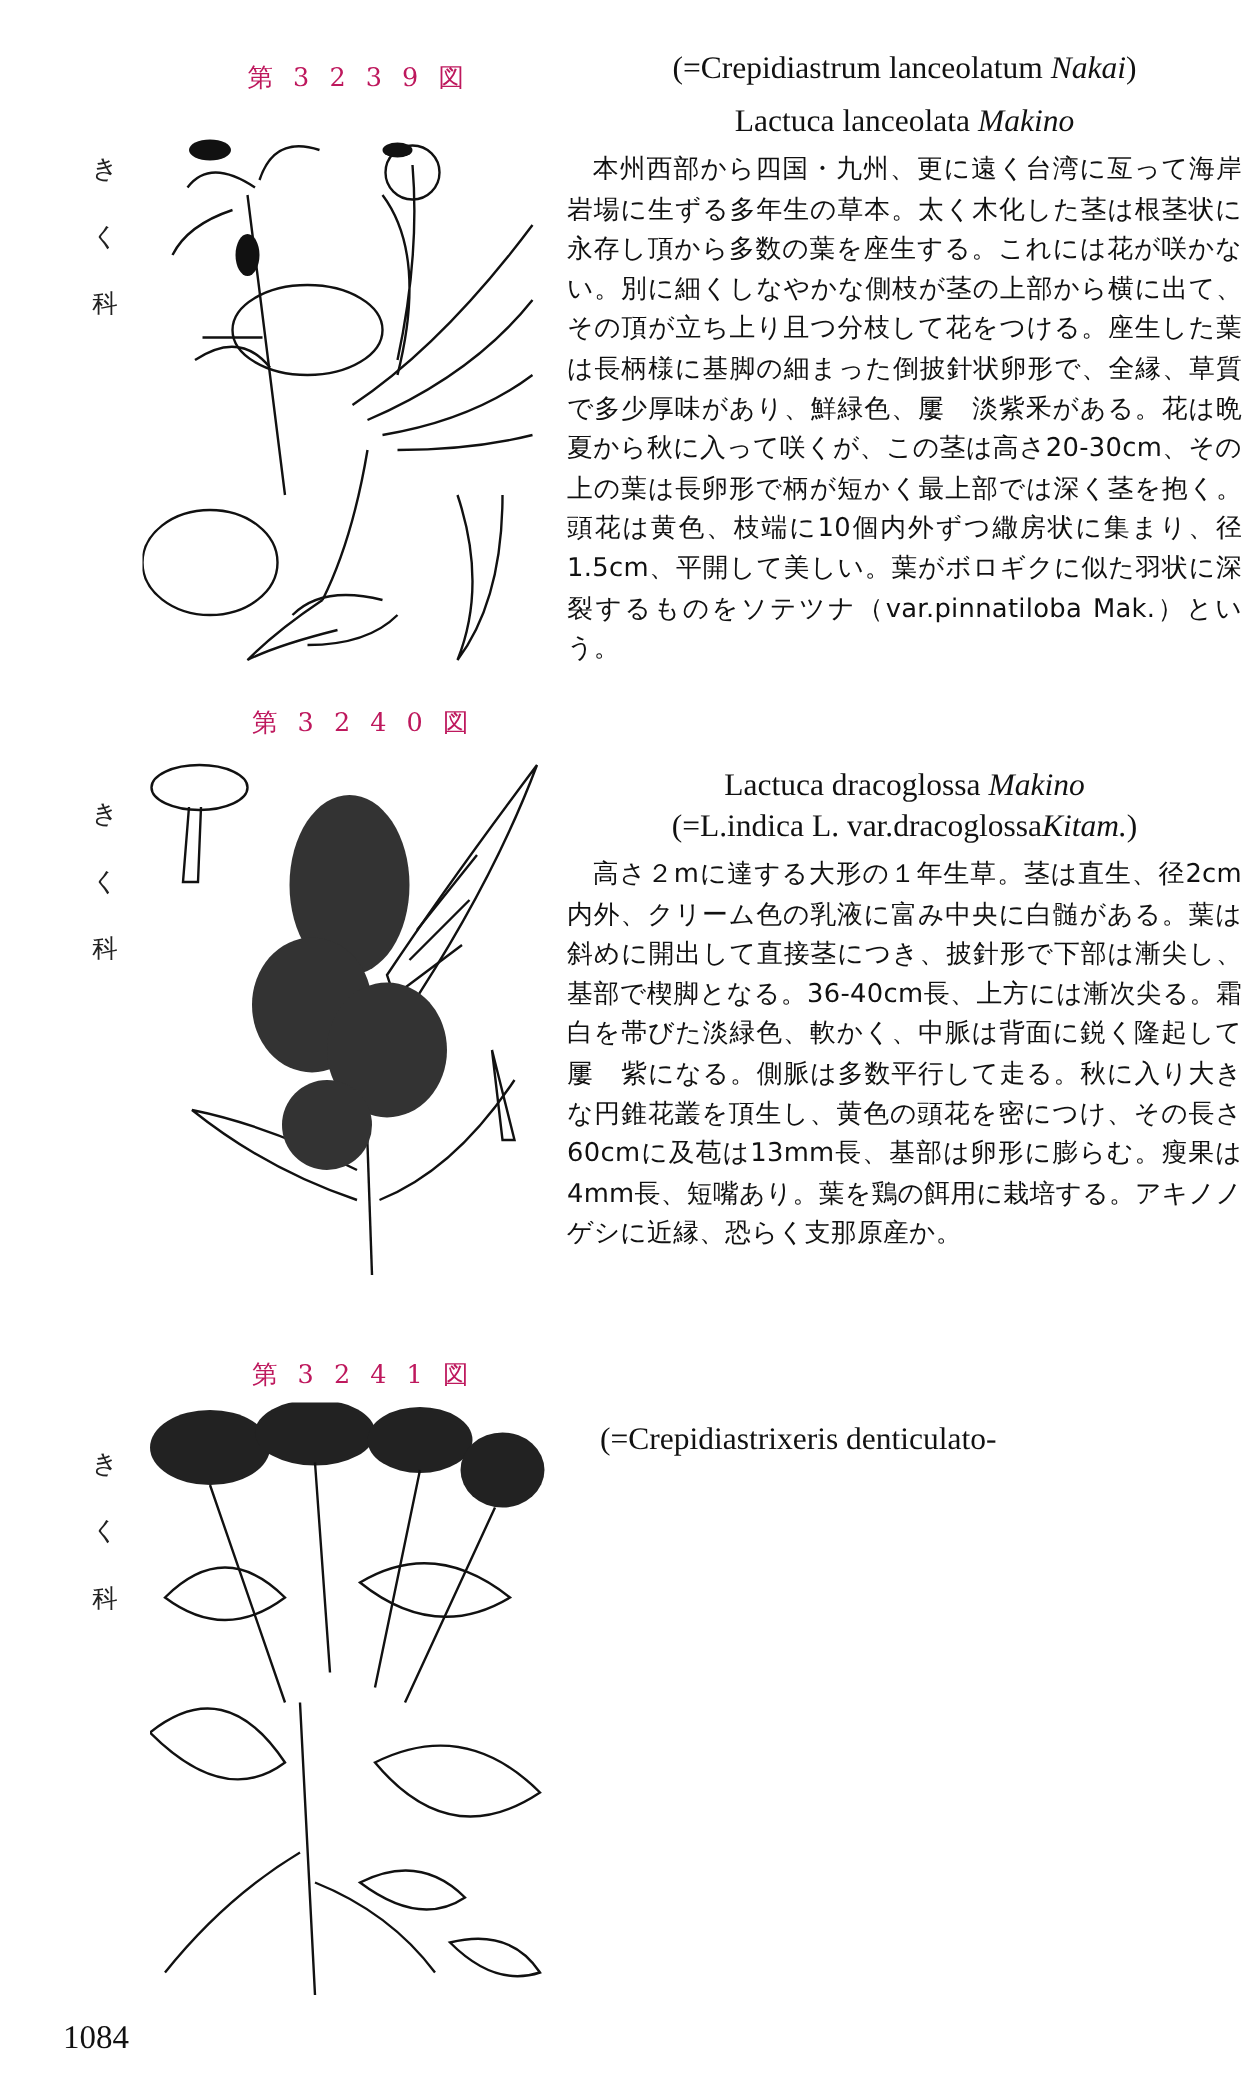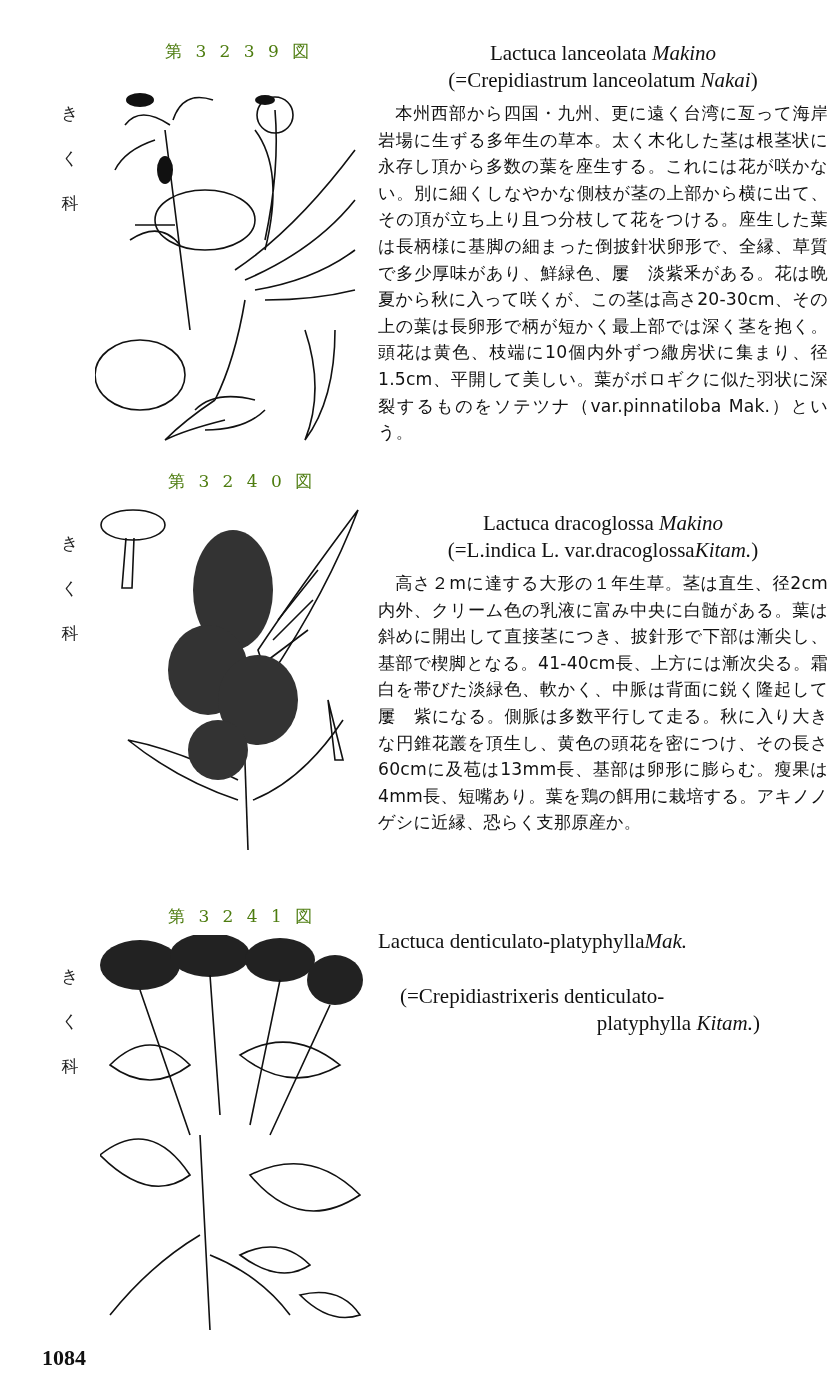--- a/index.html
+++ b/index.html
@@ -1,28 +1,28 @@
 <!DOCTYPE html>
 <html><head>
 <meta charset="utf-8">
 <style>
   html, body { margin:0; padding:0; background:#fff; }
   body { width:840px; height:1400px; position:relative; overflow:hidden; color:#111;
          font-family:"DejaVu Serif", serif; }
-  .fig-label { position:absolute; font-size:17px; letter-spacing:4px; color:#4d7c0f; }
+  .fig-label { position:absolute; font-size:17px; letter-spacing:4px; color:#be185d; }
   .family { position:absolute; width:24px; font-size:17px; color:#222; line-height:1; }
   .family span { display:block; margin-bottom:28px; text-align:center; }
   .illus { position:absolute; }
   .entry { position:absolute; left:378px; width:450px; }
   .jp-title { font-family:"DejaVu Sans", sans-serif; font-weight:bold; font-size:25px; text-align:center; letter-spacing:3px; }
   .latin { font-family:"Liberation Serif", serif; font-size:21px; text-align:center; line-height:27px; }
   .latin i { font-style:italic; }
   .body { font-family:"DejaVu Sans", sans-serif; font-size:17.2px; line-height:26.6px; margin-top:6px; text-align:justify; letter-spacing:0.2px; }
   .body p { margin:0; text-indent:1em; }
-  .page-no { position:absolute; left:42px; top:1345px; font-family:"Liberation Serif", serif; font-weight:bold; font-size:22px; }
+  .page-no { position:absolute; left:42px; top:1345px; font-family:"Liberation Serif", serif; font-weight:normal; font-size:22px; }
 </style>
 </head>
 <body>
 
 <div class="fig-label" style="left:165px;top:40px;">第 3 2 3 9 図</div>
 <div class="family" style="left:58px;top:105px;">
   <span>き</span>
   <span>く</span>
   <span>科</span>
 </div>
@@ -39,22 +39,22 @@
     <path d="M210 260 q20 60 0 110 q30 -40 30 -110"></path>
     <path d="M100 340 q20 -20 60 -10 M110 360 q40 0 60 -20"></path>
   </g>
   <g fill="#111">
     <ellipse cx="45" cy="30" rx="14" ry="7"></ellipse>
     <ellipse cx="170" cy="30" rx="10" ry="5"></ellipse>
     <ellipse cx="70" cy="100" rx="8" ry="14"></ellipse>
   </g>
 </svg>
 <div class="entry" style="top:32px;">
+  <div class="latin"><span>(=Crepidiastrum lanceolatum </span><i>Nakai</i><span>)</span></div>
   <div class="latin" style="margin-top:8px;"><span>Lactuca lanceolata </span><i>Makino</i></div>
-  <div class="latin"><span>(=Crepidiastrum lanceolatum </span><i>Nakai</i><span>)</span></div>
   <div class="body">
       <p>本州西部から四国・九州、更に遠く台湾に亙って海岸岩場に生ずる多年生の草本。太く木化した茎は根茎状に永存し頂から多数の葉を座生する。これには花が咲かない。別に細くしなやかな側枝が茎の上部から横に出て、その頂が立ち上り且つ分枝して花をつける。座生した葉は長柄様に基脚の細まった倒披針状卵形で、全縁、草質で多少厚味があり、鮮緑色、屢ゝ淡紫釆がある。花は晩夏から秋に入って咲くが、この茎は高さ20-30cm、その上の葉は長卵形で柄が短かく最上部では深く茎を抱く。頭花は黄色、枝端に10個内外ずつ繖房状に集まり、径1.5cm、平開して美しい。葉がボロギクに似た羽状に深裂するものをソテツナ（var.pinnatiloba Mak.）という。</p>
     </div>
 </div>
 
 <div class="fig-label" style="left:168px;top:470px;">第 3 2 4 0 図</div>
 <div class="family" style="left:58px;top:535px;">
   <span>き</span>
   <span>く</span>
   <span>科</span>
@@ -74,21 +74,21 @@
     <ellipse cx="135" cy="90" rx="40" ry="60"></ellipse>
     <ellipse cx="110" cy="170" rx="40" ry="45"></ellipse>
     <ellipse cx="160" cy="200" rx="40" ry="45"></ellipse>
     <ellipse cx="120" cy="250" rx="30" ry="30"></ellipse>
   </g>
 </svg>
 <div class="entry" style="top:504px;">
   <div class="latin" style="margin-top:6px;"><span>Lactuca dracoglossa </span><i>Makino</i></div>
   <div class="latin"><span>(=L.indica L. var.dracoglossa</span><i>Kitam.</i><span>)</span></div>
   <div class="body">
-      <p>高さ２mに達する大形の１年生草。茎は直生、径2cm内外、クリーム色の乳液に富み中央に白髄がある。葉は斜めに開出して直接茎につき、披針形で下部は漸尖し、基部で楔脚となる。41-40cm長、上方には漸次尖る。霜白を帯びた淡緑色、軟かく、中脈は背面に鋭く隆起して屢ゝ紫になる。側脈は多数平行して走る。秋に入り大きな円錐花叢を頂生し、黄色の頭花を密につけ、その長さ60cmに及苞は13mm長、基部は卵形に膨らむ。瘦果は4mm長、短嘴あり。葉を鶏の餌用に栽培する。アキノノゲシに近縁、恐らく支那原産か。</p>
+      <p>高さ２mに達する大形の１年生草。茎は直生、径2cm内外、クリーム色の乳液に富み中央に白髄がある。葉は斜めに開出して直接茎につき、披針形で下部は漸尖し、基部で楔脚となる。36-40cm長、上方には漸次尖る。霜白を帯びた淡緑色、軟かく、中脈は背面に鋭く隆起して屢ゝ紫になる。側脈は多数平行して走る。秋に入り大きな円錐花叢を頂生し、黄色の頭花を密につけ、その長さ60cmに及苞は13mm長、基部は卵形に膨らむ。瘦果は4mm長、短嘴あり。葉を鶏の餌用に栽培する。アキノノゲシに近縁、恐らく支那原産か。</p>
     </div>
 </div>
 
 <div class="fig-label" style="left:168px;top:905px;">第 3 2 4 1 図</div>
 <div class="family" style="left:58px;top:968px;">
   <span>き</span>
   <span>く</span>
   <span>科</span>
 </div>
 <svg class="illus" style="left:100px;top:935px;" width="265" height="395" viewBox="0 0 265 395">
@@ -103,18 +103,16 @@
     <path d="M10 130 q40 -40 80 0 q-40 30 -80 0 z"></path>
     <path d="M140 120 q50 -30 100 10 q-50 30 -100 -10 z"></path>
     <path d="M0 220 q50 -40 90 20 q-40 30 -90 -20 z"></path>
     <path d="M150 240 q60 -30 110 20 q-60 40 -110 -20 z"></path>
     <path d="M100 200 L110 395 M100 300 q-50 30 -90 80 M110 320 q50 20 80 60"></path>
     <path d="M140 320 q40 -20 70 10 q-30 20 -70 -10 z"></path>
     <path d="M200 360 q40 -10 60 20 q-30 10 -60 -20 z"></path>
   </g>
 </svg>
 <div class="entry" style="top:918px;">
-  <div class="latin" style="margin-top:10px;text-align:left;"><span>Lactuca denticulato-platyphylla</span><i>Mak.</i></div>
   <div class="latin" style="text-align:left;padding-left:22px;margin-top:28px;"><span>(=Crepidiastrixeris denticulato-</span></div>
-  <div class="latin" style="text-align:right;padding-right:68px;"><span>platyphylla </span><i>Kitam.</i><span>)</span></div>
 </div>
 
 <div class="page-no">1084</div>
 
 </body></html>

